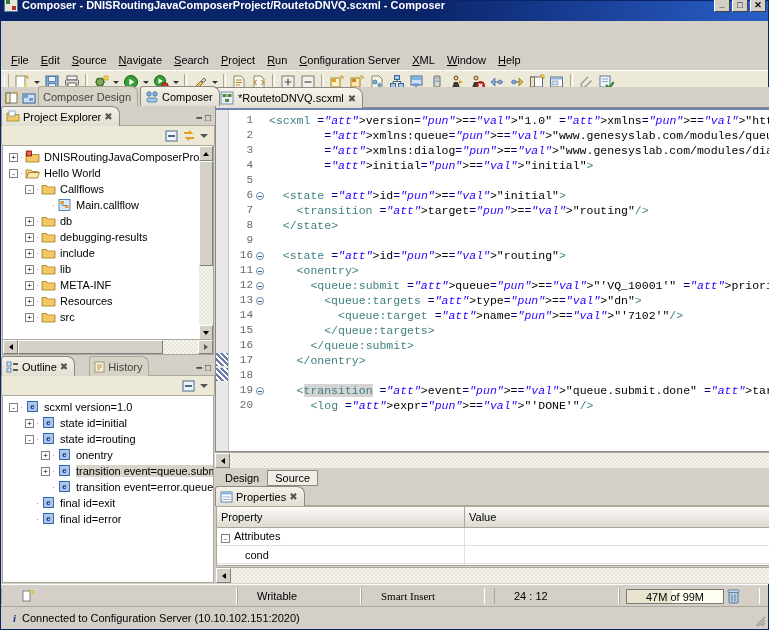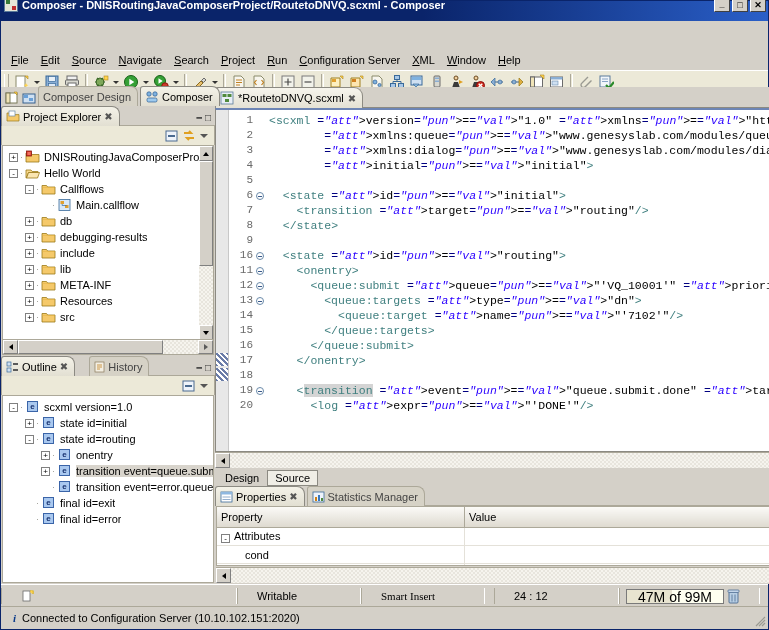--- a/index.html
+++ b/index.html
@@ -292,21 +292,21 @@
   .statusbar {
     position:absolute; left:0; right:0; bottom:22px; height:22px;
     background:#d4d0c8; display:flex; align-items:center; font-size:11px;
     border-top:1px solid #fff;
   }
   .sb-sec { display:flex; align-items:center; height:16px; padding:0 19px;
     border-left:1px solid #aca899; border-right:1px solid #fff; white-space:nowrap;}
   .sb-first { border-left:1px solid #aca899; }
   .mem-widget { display:flex; align-items:center; height:16px; }
   .mem-bar { width:98px; height:15px; border:1px solid #7a7a7a;
-    background:#fffff0; font-size:14px; text-align:center; line-height:14px;
+    background:#fffff0; font-size:11px; text-align:center; line-height:14px;
     position:relative; overflow:hidden; box-sizing:border-box;}
   .mem-fill { position:absolute; left:0; top:0; bottom:0; background:#e8e4d0; }
   .mem-txt { position:relative; }
   .trash { width:13px;height:15px;margin-left:3px;position:relative; }
 
   .infobar {
     position:absolute; left:0; right:0; bottom:0; height:22px;
     background:#d4d0c8; display:flex; align-items:center; gap:6px;
     padding-left:12px; font-size:11px;
     border-top:1px solid #aca899;
@@ -1036,31 +1036,20 @@
           <div class="vtab active">
             <span style="width:13px;height:12px;display:inline-block;">
               <svg width="13" height="12" viewBox="0 0 13 12" aria-hidden="true">
                 <rect x="1" y="1" width="11" height="10" fill="#fff" stroke="#3a6a9a" stroke-width="0.8"></rect>
                 <rect x="1" y="1" width="11" height="2.5" fill="#8fb8e0"></rect>
                 <path d="M2.5 6h8M2.5 8.5h8" stroke="#7a9ac0" stroke-width="0.8"></path>
               </svg>
             </span>
             <span>Properties</span>
             <span class="vtab-close">✖</span>
-          </div>
-          <div class="vtab inactive" style="margin-left:2px;">
-            <span style="width:13px;height:12px;display:inline-block;">
-              <svg width="13" height="12" viewBox="0 0 13 12" aria-hidden="true">
-                <rect x="1" y="1" width="11" height="10" fill="#eef3fa" stroke="#3a6a9a" stroke-width="0.8"></rect>
-                <rect x="3" y="6" width="2" height="4" fill="#d08010"></rect>
-                <rect x="6" y="4" width="2" height="6" fill="#3a7ac0"></rect>
-                <rect x="9" y="7" width="2" height="3" fill="#4f8a3c"></rect>
-              </svg>
-            </span>
-            <span>Statistics Manager</span>
           </div>
           <div class="view-tabs-spacer"></div>
 
         </div>
         <div class="view-body" style="display:flex;">
           <div style="flex:1;overflow:hidden;">
             <table class="prop-table">
               <thead>
                 <tr>
                   <th class="col-prop">Property</th>

